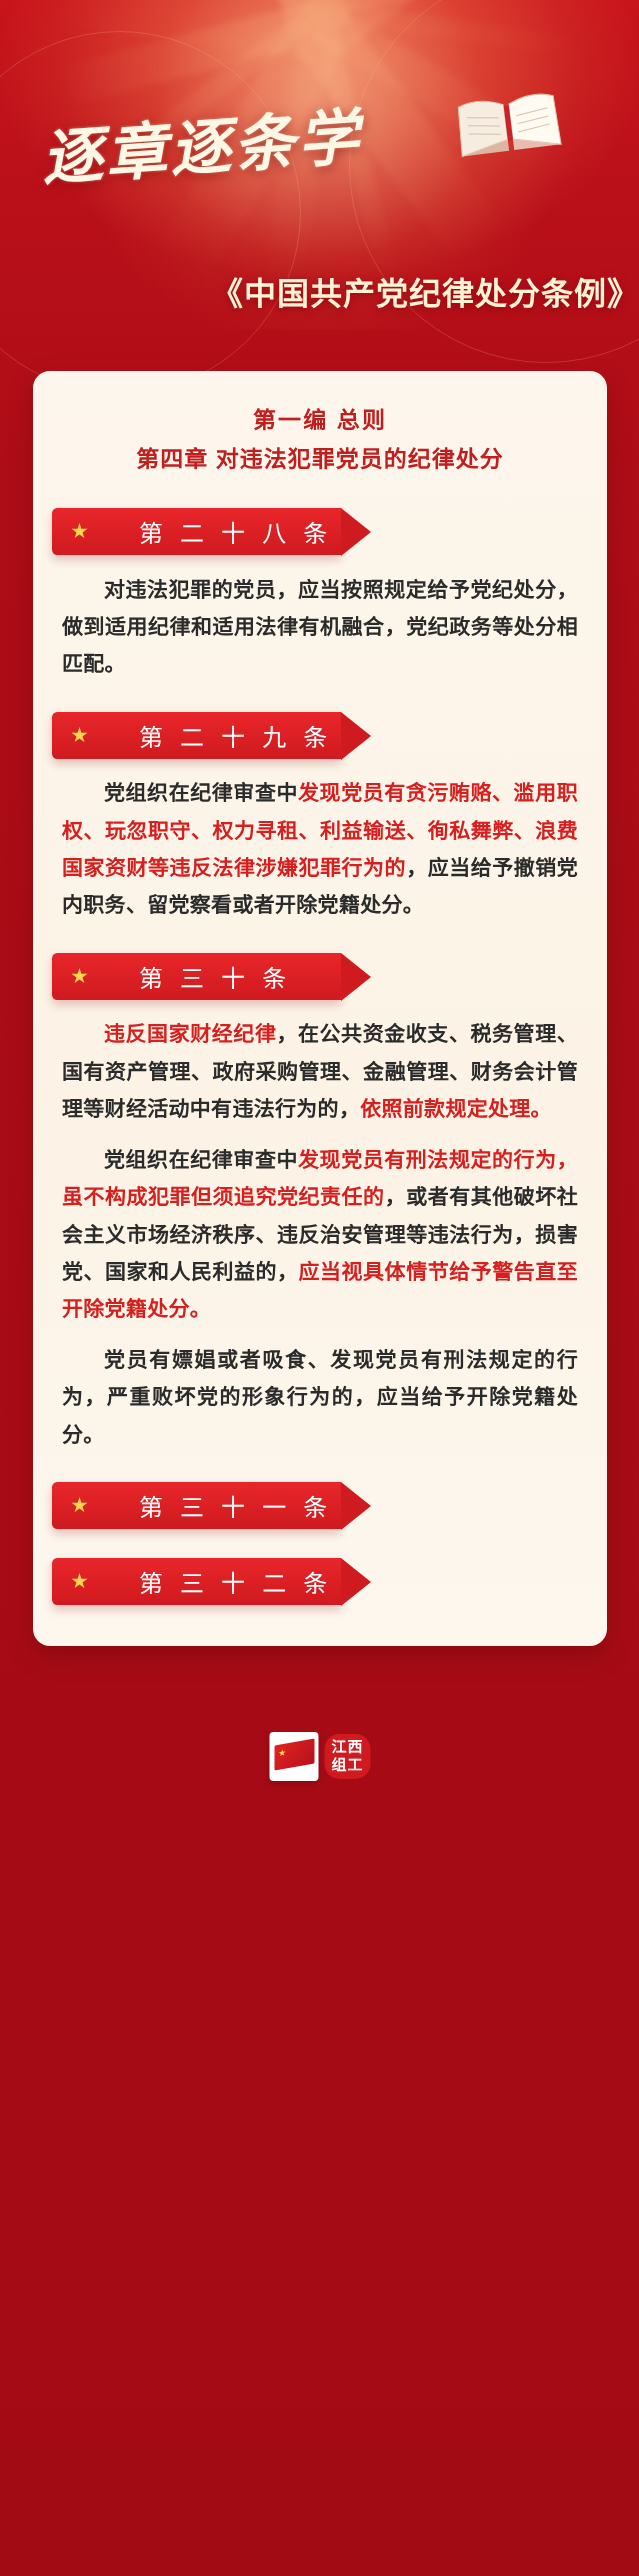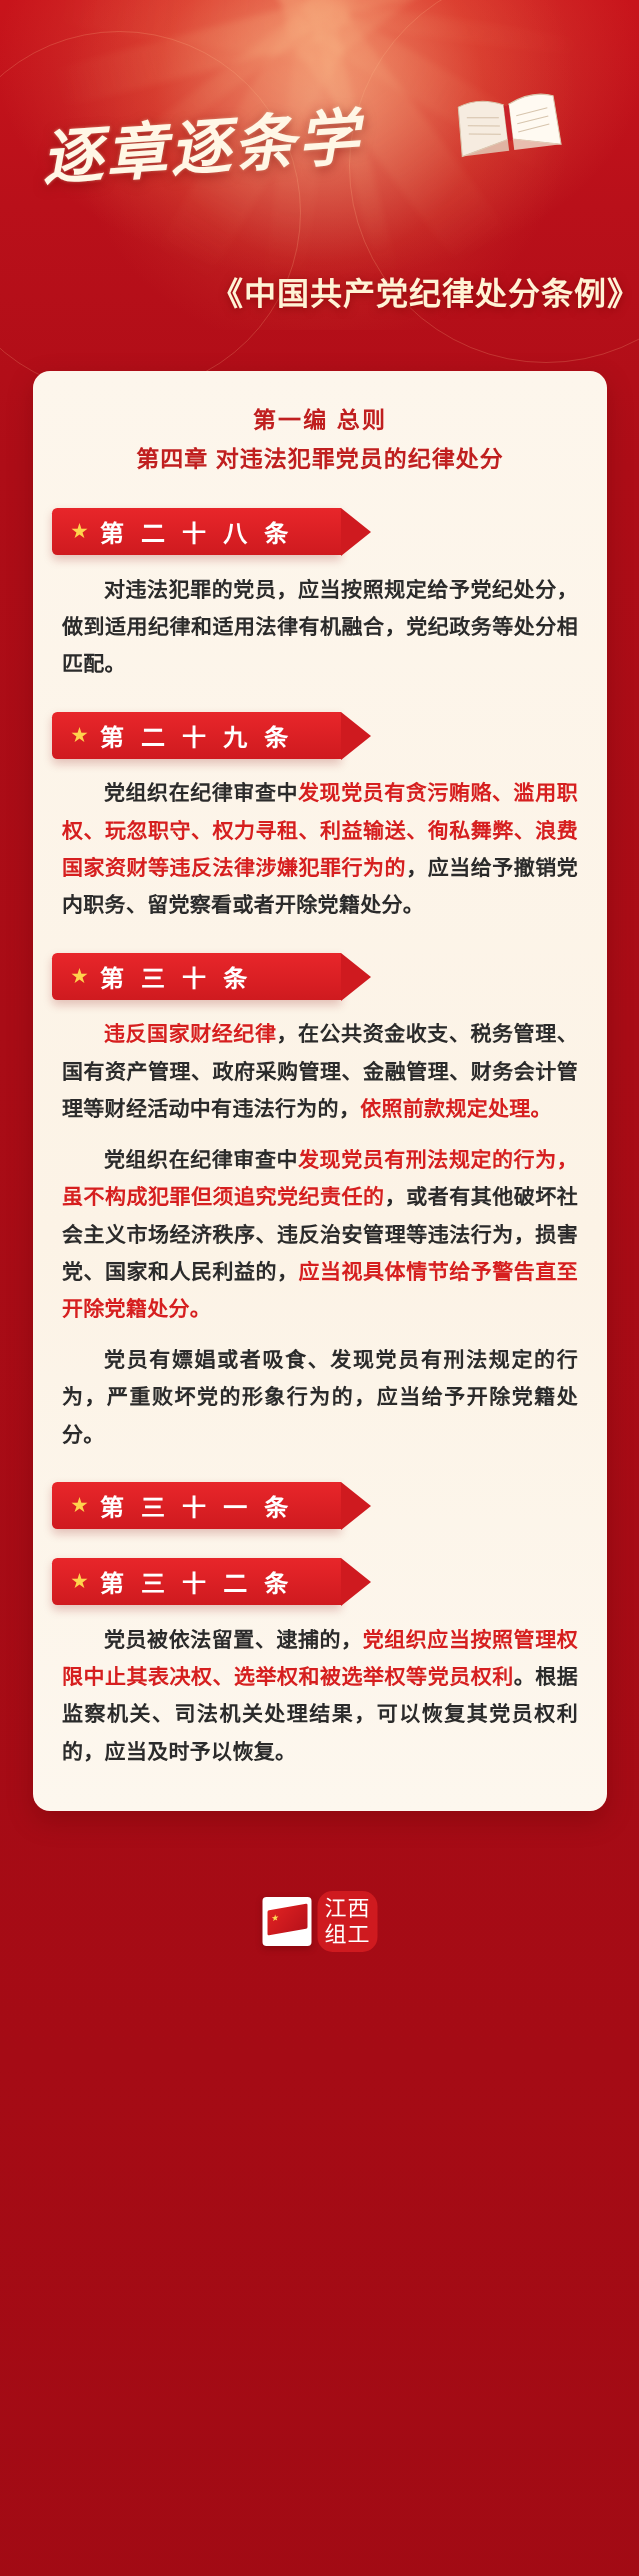--- a/index.html
+++ b/index.html
@@ -145,23 +145,24 @@
     border-left: 30px solid #cf1a1f;
   }
   .ribbon .star {
     font-size: 20.6px;
     color: #ffd34d;
     margin-right: 11.3px;
     line-height: 1;
   }
   .ribbon .label {
     font-size: 24px;
-    font-weight: bold;
+    font-weight: normal;
     letter-spacing: 5.2px;
     white-space: nowrap;
+    margin-left: 39px;
   }
   .ribbon-wrap { margin-left: -10.3px; }
 
   .body-text {
     margin-top: 15.5px;
     font-size: 21px;
     line-height: 1.78;
     color: #2b2b2b;
     text-align: justify;
     letter-spacing: 0.3px;
@@ -208,22 +209,22 @@
     content: "";
     position: absolute;
     left: 4.1px; top: 5.2px;
     width: 7.2px; height: 7.2px;
     background: #ffdd55;
     clip-path: polygon(50% 0%, 61% 35%, 98% 35%, 68% 57%, 79% 91%, 50% 70%, 21% 91%, 32% 57%, 2% 35%, 39% 35%);
   }
   .logo-text {
     color: #fff;
     font-family: "Liberation Serif", "DejaVu Serif", serif;
-    font-weight: normal;
-    font-size: 22px;
+    font-weight: bold;
+    font-size: 15px;
     line-height: 1.15;
     letter-spacing: 1px;
     text-align: center;
     background: #cf1a1f;
     border-radius: 15px;
     padding: 5.2px 7.2px;
   }
 </style>
 </head>
 <body>
@@ -324,23 +325,20 @@
             </div>
           </div>
         </div>
         <div class="article">
           <div class="ribbon-wrap">
             <div class="ribbon">
               <span class="star">★</span>
               <span class="label">第 三 十 二 条</span>
             </div>
           </div>
-          <div class="body-text">
-            <p><span>党员被依法留置、逮捕的，</span><span class="hl">党组织应当按照管理权限中止其表决权、选举权和被选举权等党员权利</span><span>。根据监察机关、司法机关处理结果，可以恢复其党员权利的，应当及时予以恢复。</span></p>
-          </div>
         </div>
       </div>
   </div>
 
   <div class="footer">
     <div class="logo">
       <div class="logo-mark">
         <div class="flag"></div>
       </div>
       <div class="logo-text">

